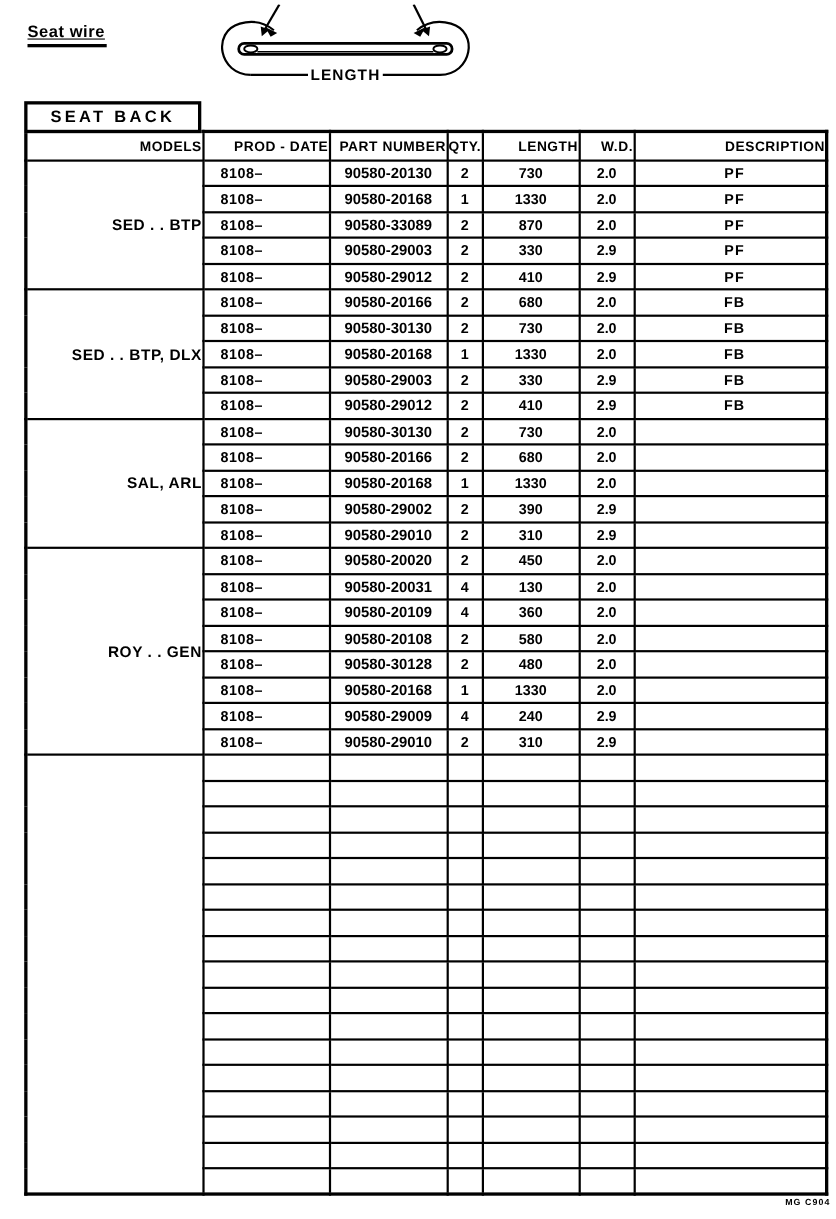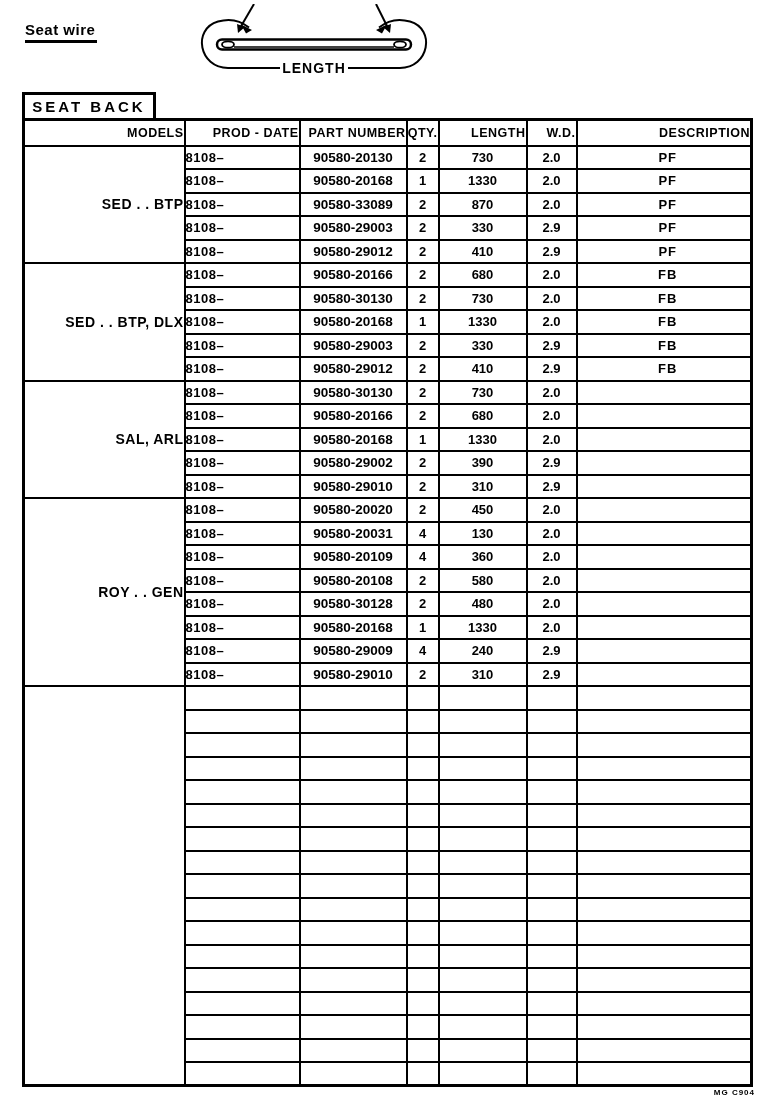--- a/index.html
+++ b/index.html
@@ -13,20 +13,21 @@
 
   
   .seat-wire-label {
     position: absolute;
     left: 25px; top: 21px;
     font-size: 15px;
     font-weight: 700;
     letter-spacing: 0.5px;
     border-bottom: 3px solid #000;
     padding: 0 2px 2px 0;
+    text-decoration: underline;
   }
 
   
   .wire-diagram {
     position: absolute;
     left: 188px; top: 4px;
     width: 252px; height: 82px;
   }
   .wire-diagram .length-text {
     font-family: "Liberation Sans", sans-serif;
@@ -37,21 +38,21 @@
 
   
   .table-wrap {
     position: absolute;
     left: 22px; top: 92px;
     width: 728px;
   }
   .table-title-box {
     position: absolute;
     left: 0; top: 0;
-    width: 134px; height: 29px;
+    width: 161px; height: 29px;
     border: 3px solid #000;
     background: #fff;
     z-index: 2;
     display: flex;
     align-items: center;
     justify-content: center;
     font-size: 15px;
     font-weight: 700;
     letter-spacing: 3px;
   }
@@ -72,21 +73,21 @@
   .main-table thead tr { height: 26px; }
   .main-table thead th {
     font-size: 12.5px;
     letter-spacing: 0.5px;
     text-align: right;
   }
   .main-table tbody tr { height: 23.5px; }
   .main-table tbody td { font-size: 13px; }
 
   .model-cell  { text-align: right;  padding-left: 8px;  font-size: 14px !important; letter-spacing: 0.5px; }
-  .prod-cell   { text-align: left;  letter-spacing: 0.5px; }
+  .prod-cell   { text-align: left;  padding-left: 15px; letter-spacing: 0.5px; }
   .part-cell   { text-align: center; font-size: 13.5px !important; }
   .qty-cell    { text-align: center; }
   .len-cell    { text-align: center; }
   .wd-cell     { text-align: center; }
   .desc-cell   { text-align: center;  padding-left: 8px; letter-spacing: 1px; }
 
   
   .page-code {
     position: absolute;
     right: 5px; top: 1088px;

